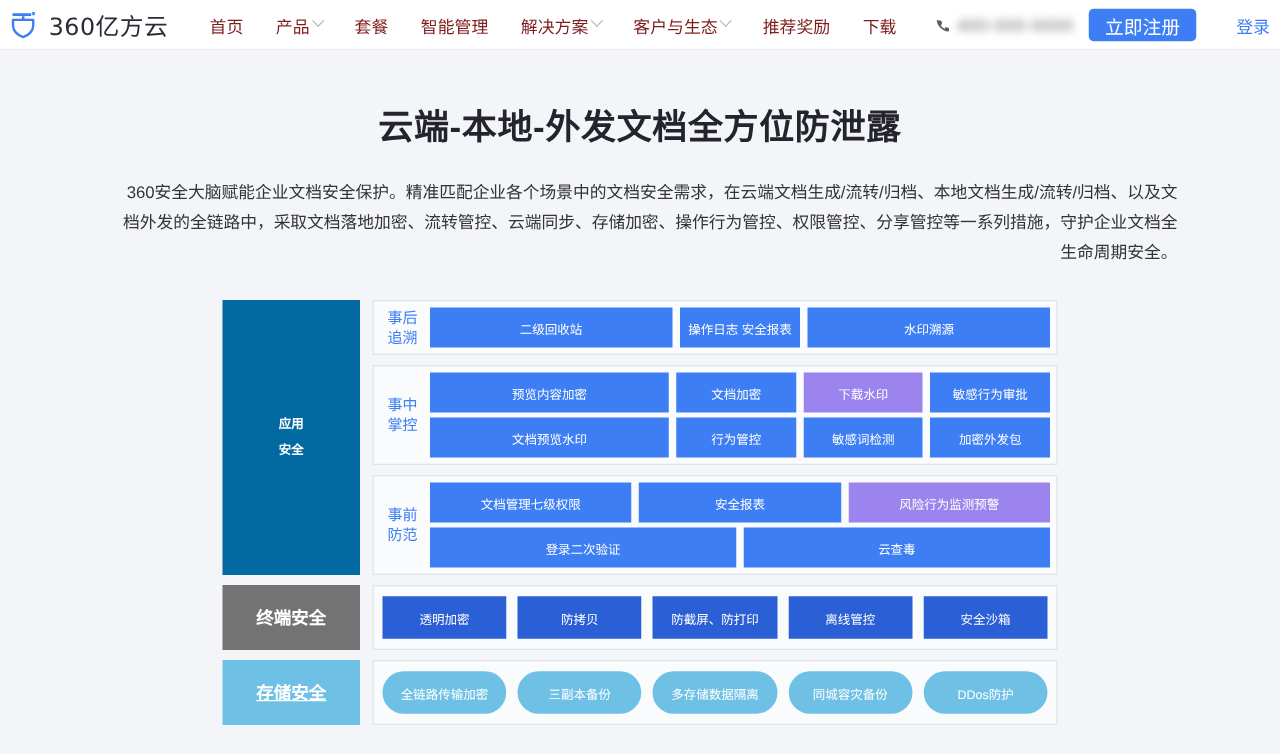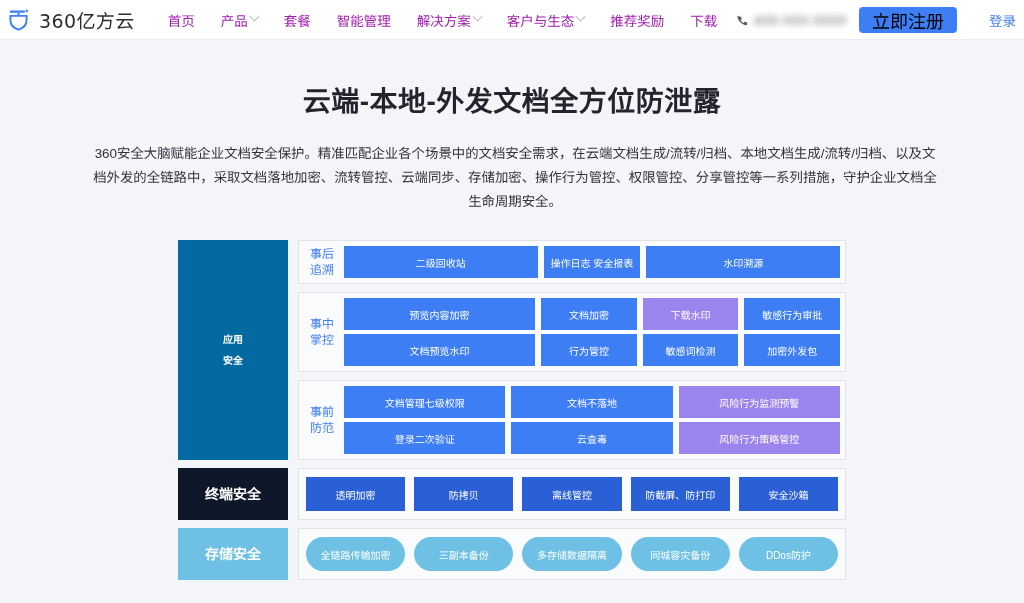--- a/index.html
+++ b/index.html
@@ -46,21 +46,21 @@
     align-items: center;
     gap: 0px;
     flex: 0 0 auto;
   }
   .nav-item {
     display: flex;
     align-items: center;
     gap: 3px;
     padding: 0 13px;
     font-size: 13.5px;
-    color: #a21caf;
+    color: #7f1d1d;
     cursor: pointer;
     height: 40px;
     justify-content: flex-end;
   }
   .chev {
     display: inline-block;
     width: 7px; height: 7px;
     border-right: 1.3px solid #b6b6bf;
     border-bottom: 1.3px solid #b6b6bf;
     transform: rotate(45deg) translate(-2px,-2px);
@@ -86,22 +86,22 @@
     position: relative;
     display: inline-block;
     font-size: 13px;
     color: #5c5c66;
     filter: blur(3.2px);
     letter-spacing: 1px;
   }
 
   .register-btn {
     background: #3d7ef5;
-    color: #000000;
-    font-size: 18px;
+    color: #ffffff;
+    font-size: 15px;
     border: none;
     border-radius: 4px;
     height: 26px;
     padding: 0 13px;
     cursor: pointer;
     font-family: "Liberation Sans", sans-serif;
     display: flex; align-items: center;
   }
   .login-link {
     font-size: 13.5px;
@@ -126,21 +126,21 @@
     margin-top: 39px;
     letter-spacing: 0.5px;
   }
 
   .hero-desc {
     width: 860px;
     margin: 23px auto 0 auto;
     font-size: 13.4px;
     line-height: 24px;
     color: #33333c;
-    text-align: center;
+    text-align: right;
     padding-left: 6px;
   }
 
   
   .diagram {
     width: 668px;
     margin: 26px auto 0 auto;
     display: flex;
     flex-direction: column;
     gap: 8px;
@@ -155,22 +155,22 @@
     display: flex;
     align-items: center;
     justify-content: center;
     color: #ffffff;
     font-weight: bold;
     text-align: center;
     line-height: 21px;
     font-size: 14px;
   }
   .pillar.app     { background: #0369a1; font-size: 10px; }
-  .pillar.term    { background: #0f172a; text-align: center; }
-  .pillar.storage { background: #6ec1e4; }
+  .pillar.term    { background: #737373; text-align: center; }
+  .pillar.storage { background: #6ec1e4; text-decoration: underline; }
 
   .pillar-stack {
     flex: 0 0 110px;
     width: 110px;
     display: flex;
   }
 
   .groups {
     flex: 1 1 auto;
     display: flex;
@@ -372,42 +372,41 @@
         <div class="group">
           <div class="group-label">
             <span>
               <span>事前</span><br>
               <span>防范</span>
             </span>
           </div>
           <div class="group-rows">
             <div class="row">
               <div class="cell">文档管理七级权限</div>
-              <div class="cell">文档不落地</div>
+              <div class="cell">安全报表</div>
               <div class="cell purple">风险行为监测预警</div>
             </div>
             <div class="row">
               <div class="cell">登录二次验证</div>
               <div class="cell">云查毒</div>
-              <div class="cell purple">风险行为策略管控</div>
             </div>
           </div>
         </div>
 
       </div>
     </div>
 
     <div class="band terminal">
       <div class="pillar term">终端安全</div>
       <div class="flat-group">
         <div class="flat-row">
           <div class="cell dark">透明加密</div>
           <div class="cell dark">防拷贝</div>
+          <div class="cell dark">防截屏、防打印</div>
           <div class="cell dark">离线管控</div>
-          <div class="cell dark">防截屏、防打印</div>
           <div class="cell dark">安全沙箱</div>
         </div>
       </div>
     </div>
 
     <div class="band storage">
       <div class="pillar storage">存储安全</div>
       <div class="flat-group">
         <div class="flat-row">
           <div class="cell light">全链路传输加密</div>

